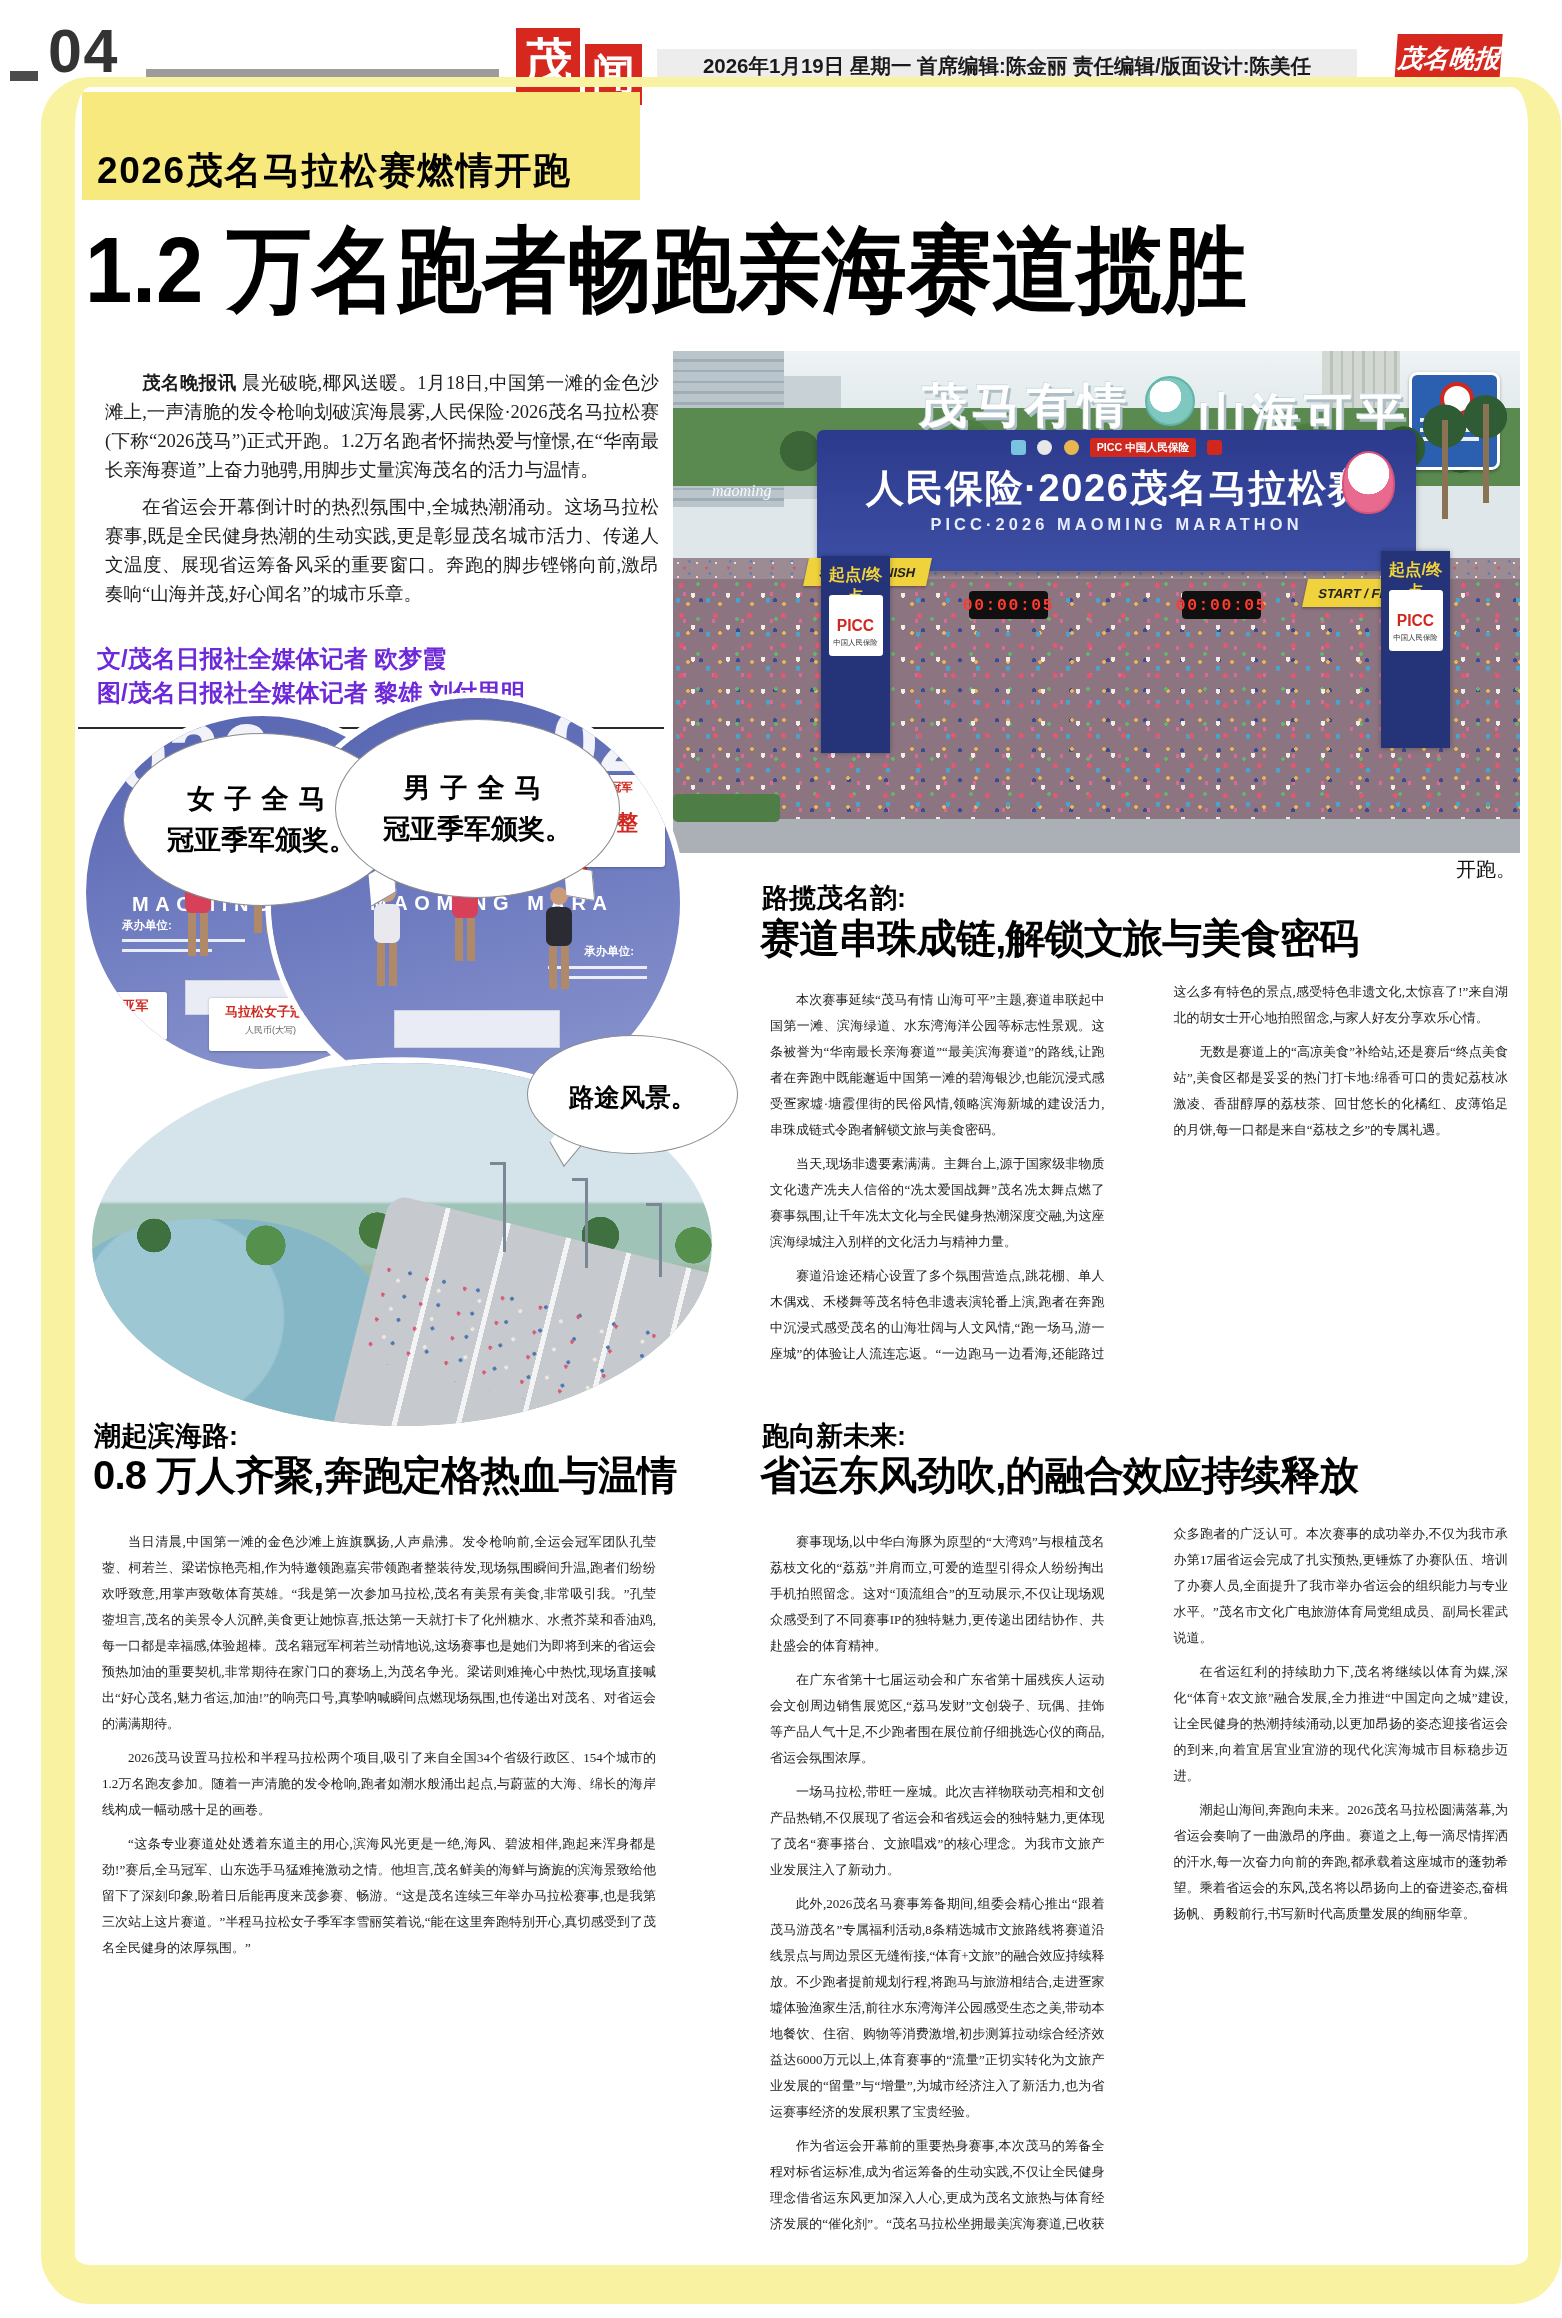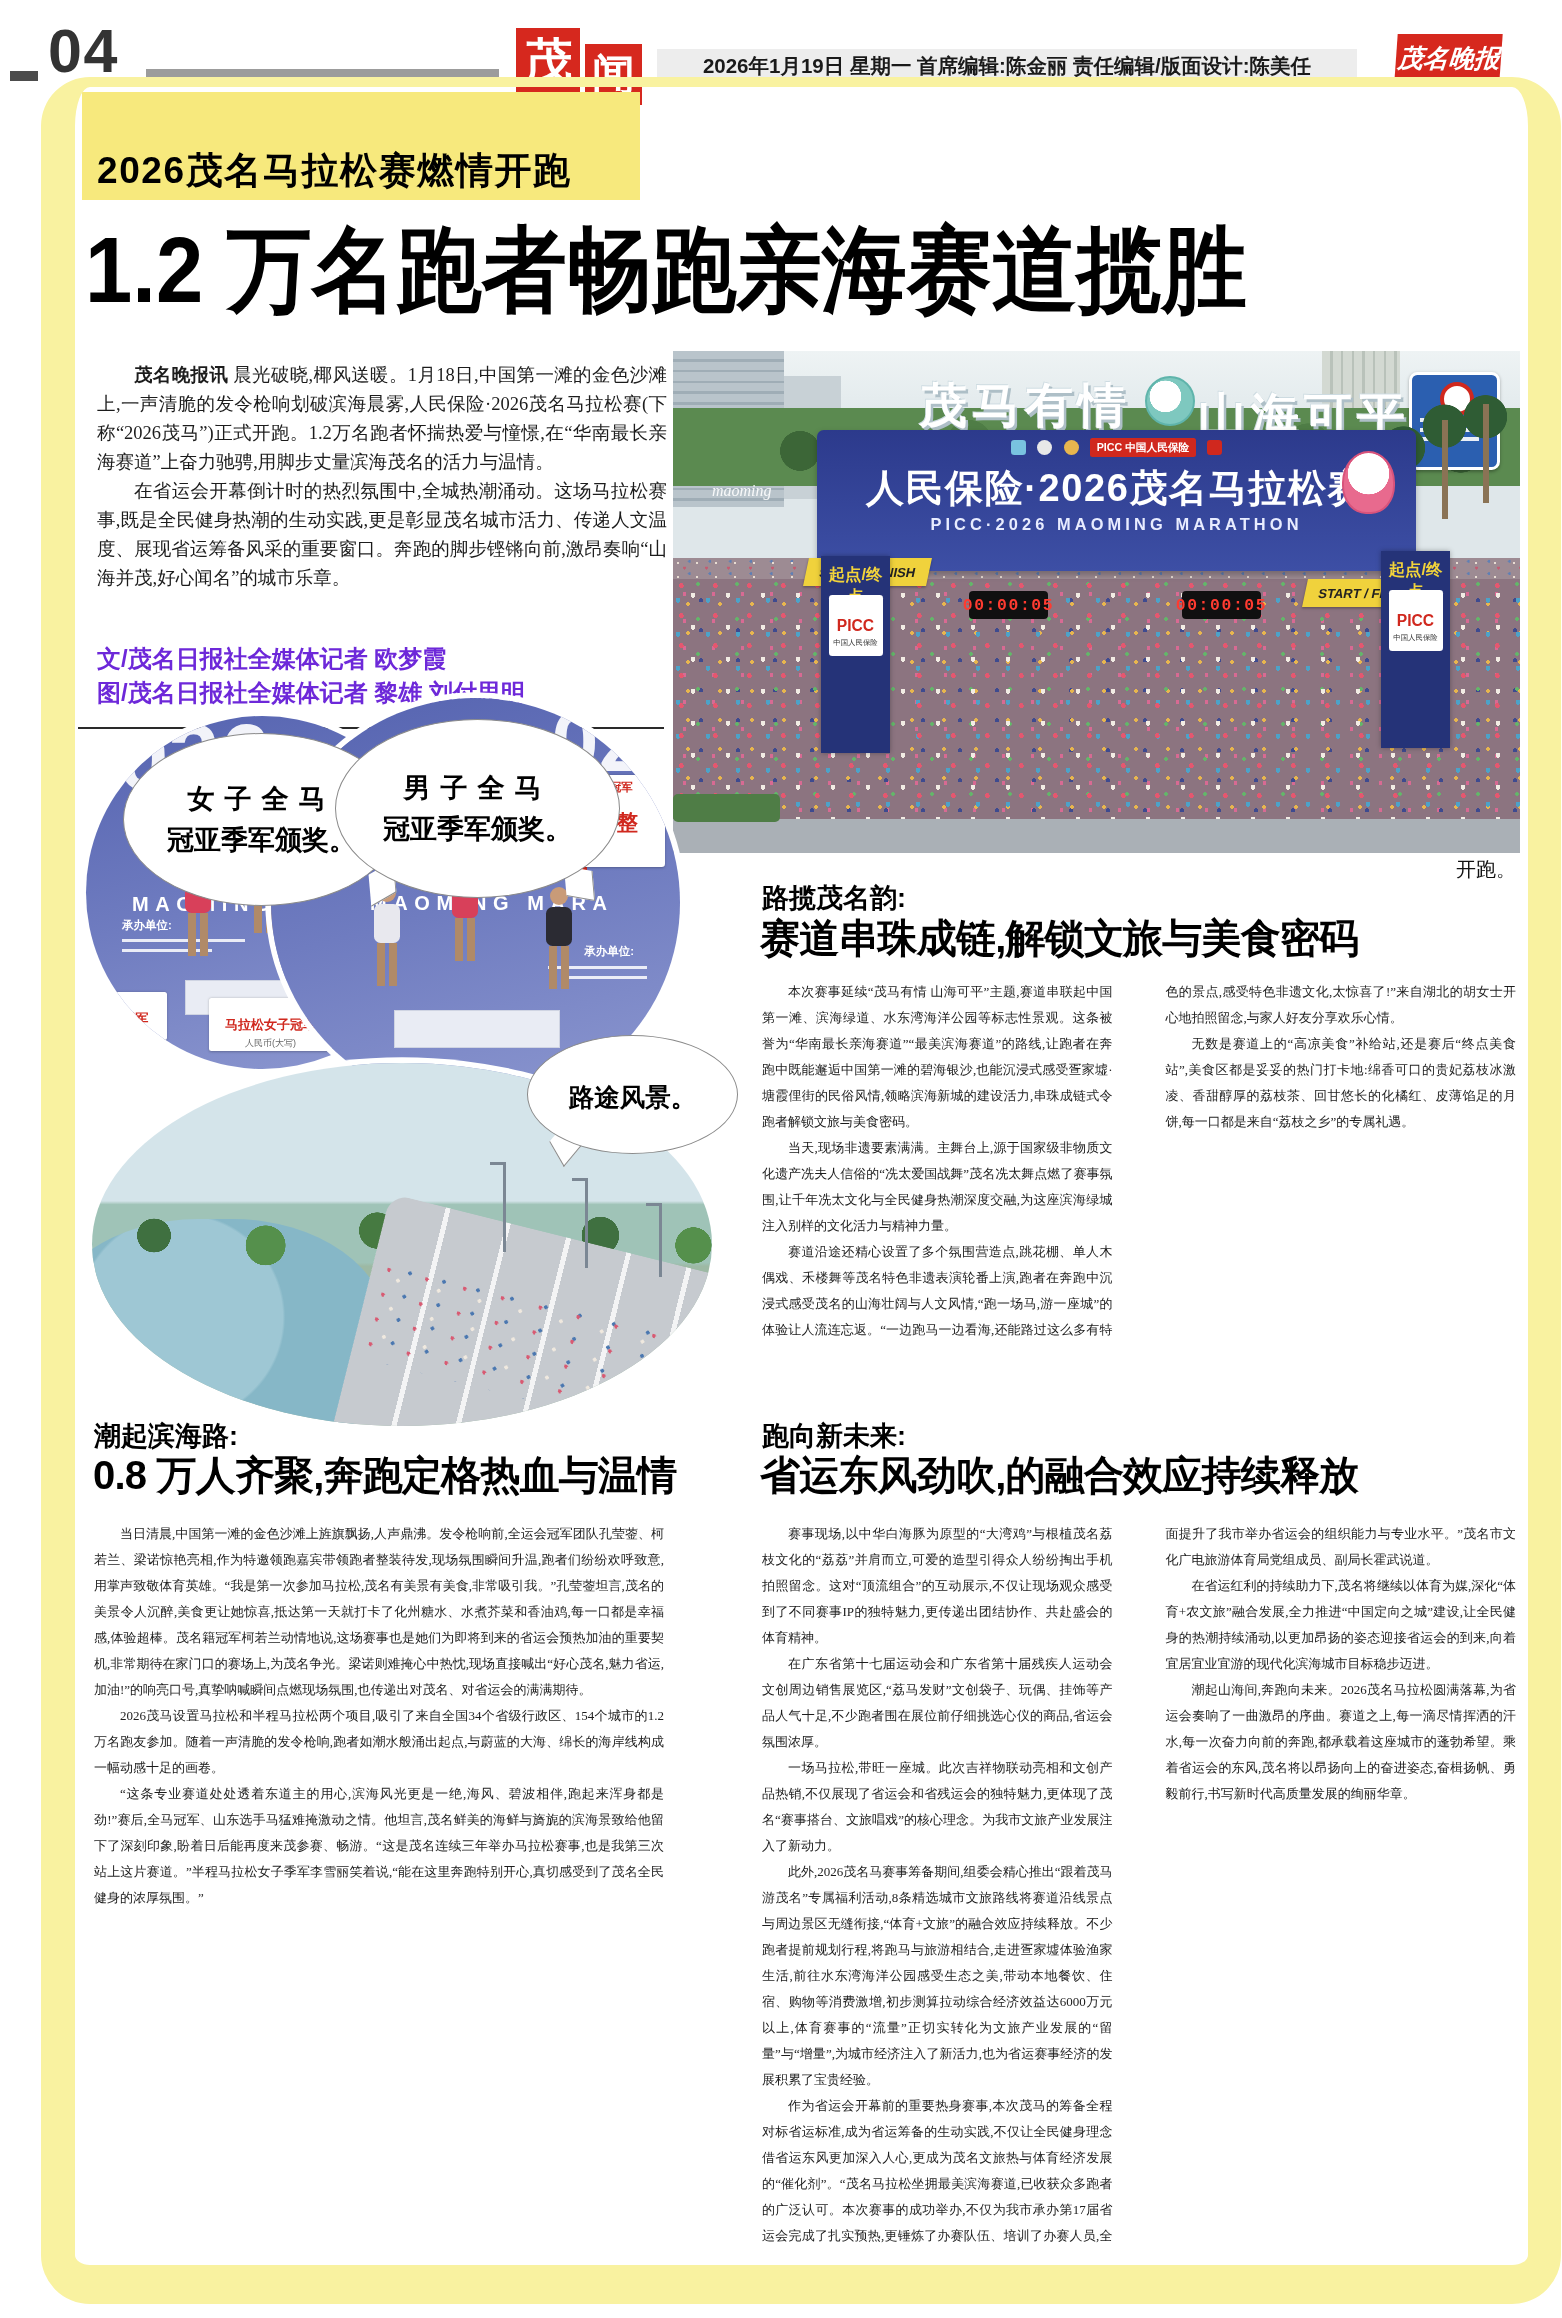--- a/index.html
+++ b/index.html
@@ -28,21 +28,21 @@
 
   
   .kicker-bg{left:82px;top:92px;width:558px;height:108px;background:#f7e97d;}
   .kicker{left:97px;top:146px;font-size:37px;font-weight:800;color:#000;letter-spacing:1.6px;}
   .headline{left:85px;top:207px;width:1435px;font-size:85px;font-weight:900;color:#000;
             white-space:nowrap;letter-spacing:0;transform:scaleY(1.1);transform-origin:top left;}
 
   
   .bodytext{font-family:"Liberation Serif","DejaVu Serif",serif;font-size:13px;line-height:26px;
             text-align:justify;color:#1c1c1c;overflow:hidden;}
-  .bodytext p{margin:0;text-indent:2em;}
+  .bodytext p{margin:8px;text-indent:2em;}
   .intro{left:97px;top:361px;width:570px;font-size:18.5px;line-height:29px;}
   .byline{left:97px;top:642px;font-size:24px;font-weight:700;line-height:34px;color:#6d28d9;}
   .rule{left:78px;top:727px;width:586px;height:1.6px;background:#2a2a2a;}
   .caption{left:1314px;top:856px;width:202px;text-align:right;font-size:20px;
            font-family:"Liberation Serif",serif;color:#111;}
 
   
   .sec-kicker{font-size:27px;font-weight:800;color:#000;}
   .sec-title{font-size:40px;font-weight:900;color:#000;white-space:nowrap;letter-spacing:-0.8px;}
   .cols2{column-count:2;column-gap:53px;column-fill:auto;}
@@ -129,21 +129,21 @@
   .bd-org{position:absolute;color:#fff;font-size:11.5px;font-weight:700;}
   .tinyline{position:absolute;height:3.3px;background:rgba(255,255,255,.85);}
   .person{position:absolute;width:33px;}
   .person .head{width:18px;height:18px;border-radius:50%;background:#c99b78;margin:0 auto;}
   .person .torso{width:26px;height:39px;border-radius:6.6px;margin:1.6px auto 0;}
   .person .legs{width:20px;height:43px;margin:0 auto;
                 background:linear-gradient(90deg,#b08a68 0 40%,transparent 40% 60%,#b08a68 60%);}
   .podium{position:absolute;background:#e9ecf4;border:0.8px solid #cfd4e2;}
   .signcard{position:absolute;background:#fff;border-radius:2.5px;text-align:center;
             box-shadow:0 0.8px 2.5px rgba(0,0,0,.25);}
-  .signcard .t{color:#d0281e;font-weight:800;font-size:13px;margin-top:18px;}
+  .signcard .t{color:#d0281e;font-weight:800;font-size:13px;margin-top:5px;}
   .signcard .s{color:#666;font-size:9px;margin-top:3.3px;}
   .prize{position:absolute;background:#fff;border-radius:3.3px;box-shadow:0 0.8px 2.5px rgba(0,0,0,.25);
          text-align:center;}
   .prize .h{color:#d0281e;font-size:11.5px;font-weight:800;margin-top:5px;}
   .prize .cur{color:#333;font-size:8.2px;margin-top:1.6px;}
   .prize .amt{color:#d0281e;font-size:22px;font-weight:900;letter-spacing:1.6px;}
   .prize .rmb{color:#333;font-size:8.2px;margin-top:1.6px;letter-spacing:0.8px;}
   .trophy{position:absolute;width:15px;height:15px;border-radius:50% 50% 20% 20%;background:#e8c24a;}
   .trophy::after{content:"";position:absolute;left:5px;top:13px;width:5px;height:8.2px;background:#c9a432;}
 

